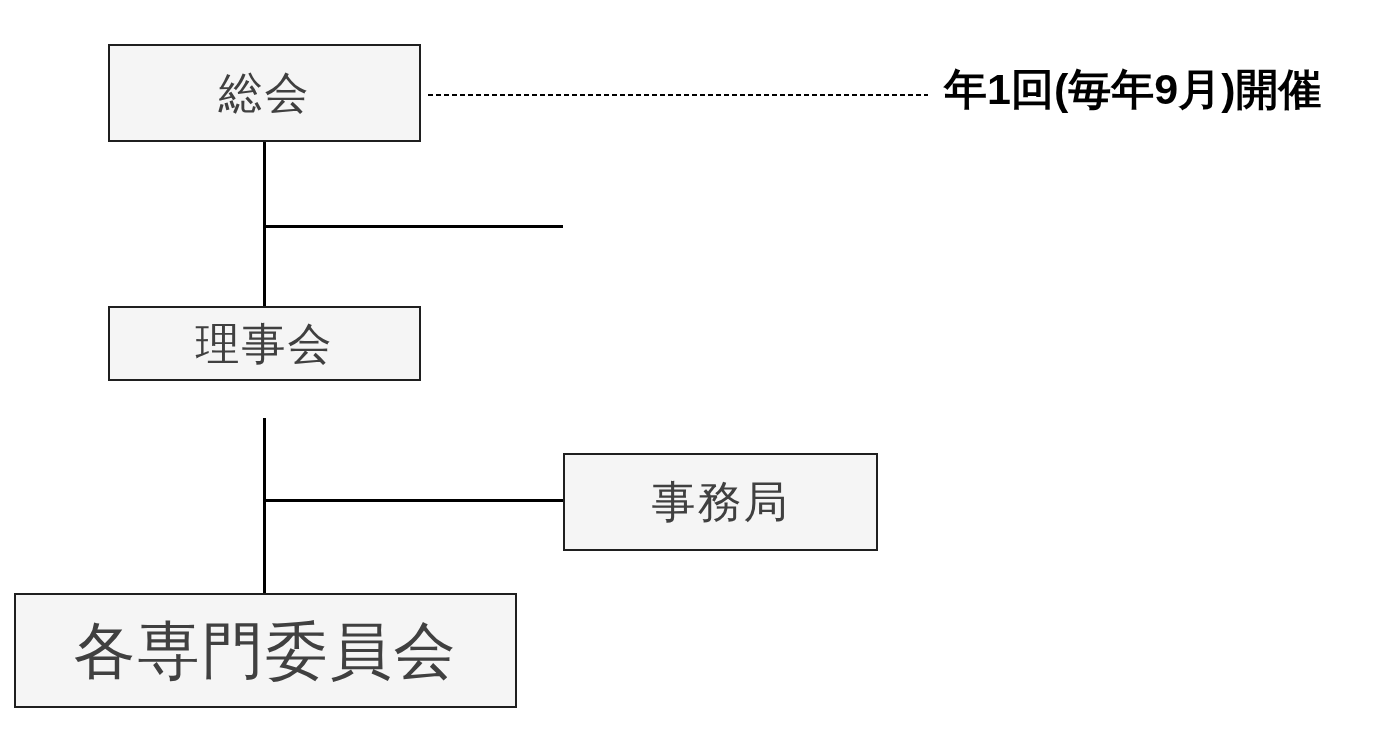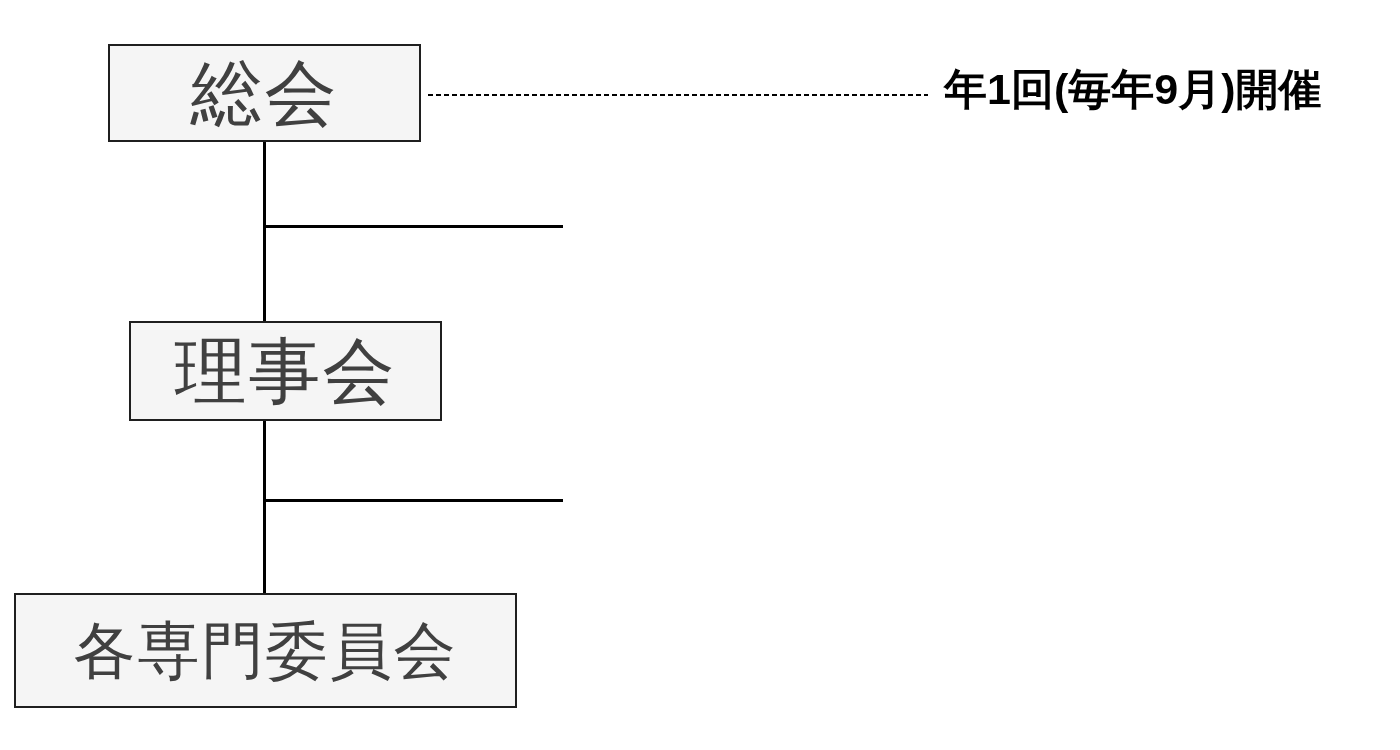--- a/index.html
+++ b/index.html
@@ -19,21 +19,21 @@
     position: absolute;
     background: var(--box-fill, #f5f5f5);
     border: 2px solid var(--box-border, #1f1f1f);
     box-sizing: border-box;
     display: flex;
     align-items: center;
     justify-content: center;
   }
   .node span {
     color: var(--box-text, #404040);
-    font-size: 72px;
+    font-size: 44px;
     line-height: 1;
     letter-spacing: 2px;
     white-space: nowrap;
   }
   .connector {
     position: absolute;
     background: var(--connector, #000000);
   }
   .dashed-line {
     position: absolute;
@@ -51,21 +51,21 @@
     color: var(--annotation-text, #000000);
     font-size: 43px;
     font-weight: bold;
     line-height: 1.1;
     white-space: nowrap;
   }
 
   
   .node-general-assembly      { left: 108px; top: 44px;  width: 313px; height: 98px;  }
   .node-auditor               { left: 563px; top: 177px; width: 315px; height: 100px; }
-  .node-board-of-directors    { left: 108px; top: 321px; width: 313px; height: 100px; margin-left: 21px;  }
+  .node-board-of-directors    { left: 108px; top: 306px; width: 313px; height: 75px;  }
   .node-secretariat           { left: 563px; top: 453px; width: 315px; height: 98px;  }
   .node-committees            { left: 14px;  top: 593px; width: 503px; height: 115px; align-items: center; }
   .node-committees span       { font-size: 62px; }
 
   
   .conn-assembly-board        { left: 263px; top: 142px; width: 3px;   height: 180px; }
   .conn-branch-auditor        { left: 265px; top: 225px; width: 298px; height: 3px;   }
   .conn-board-committees      { left: 263px; top: 418px; width: 3px;   height: 176px; }
   .conn-branch-secretariat    { left: 265px; top: 499px; width: 298px; height: 3px;   }
   .dash-assembly-annotation   { left: 428px; top: 94px;  width: 500px; }
@@ -84,20 +84,23 @@
 
   <div class="node node-general-assembly">
     <span>総会</span>
   </div>
 
 
   <div class="node node-board-of-directors">
     <span>理事会</span>
   </div>
 
+  <div class="node node-secretariat">
+    <span>事務局</span>
+  </div>
 
   <div class="node node-committees">
     <span>各専門委員会</span>
   </div>
 
   <div class="annotation annotation-meeting">年1回(毎年9月)開催</div>
 
 </div>
 
 </body></html>

